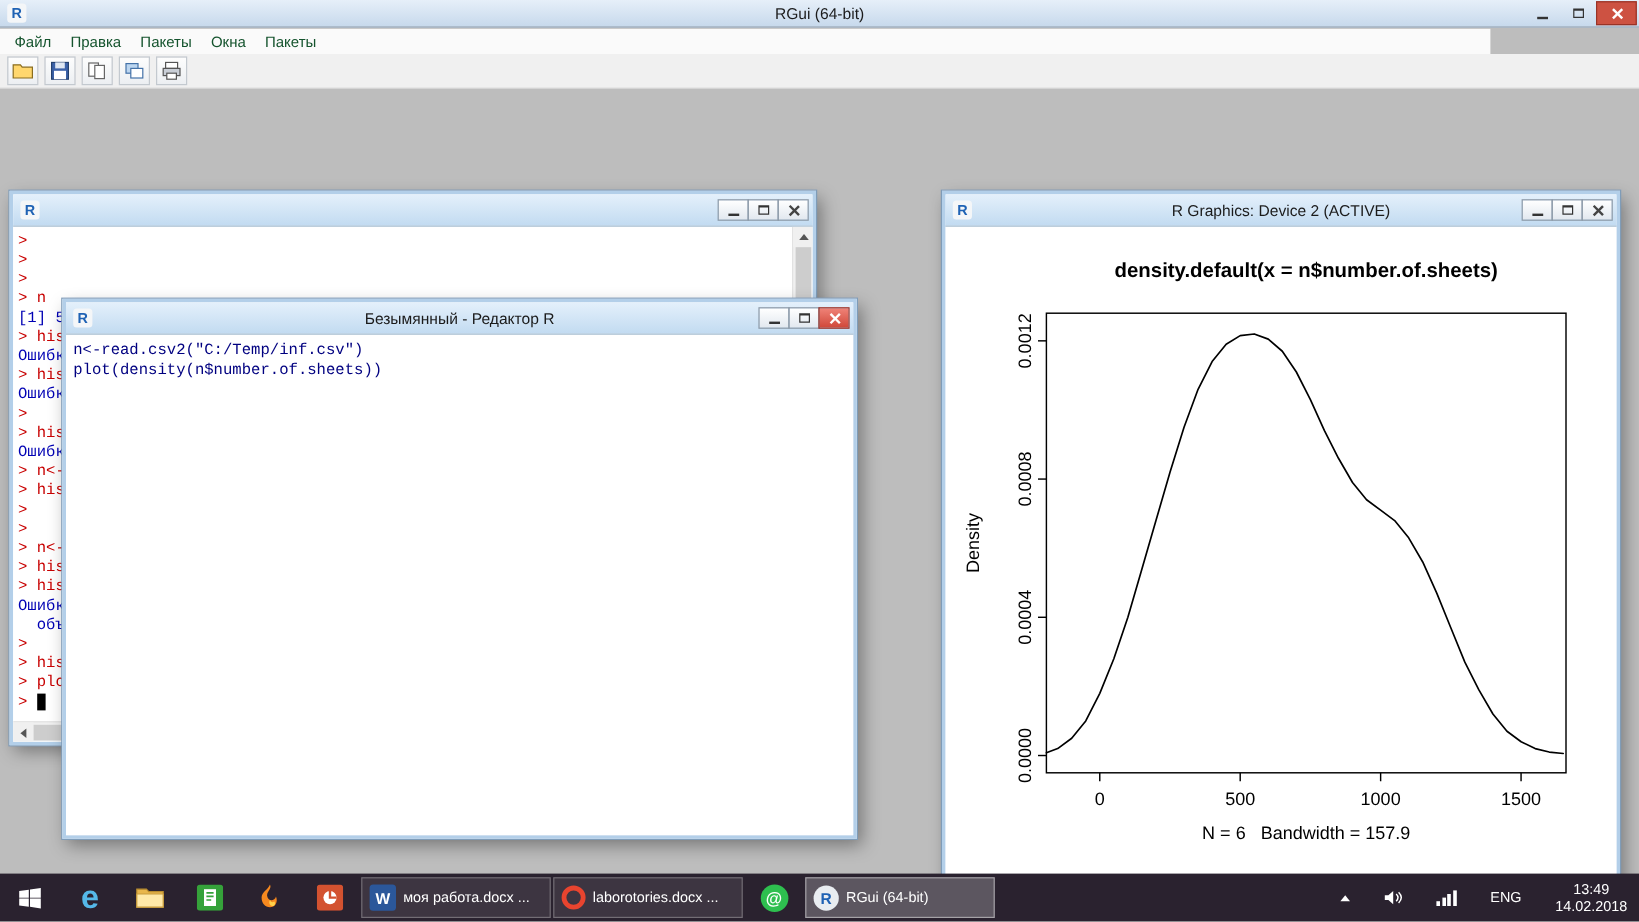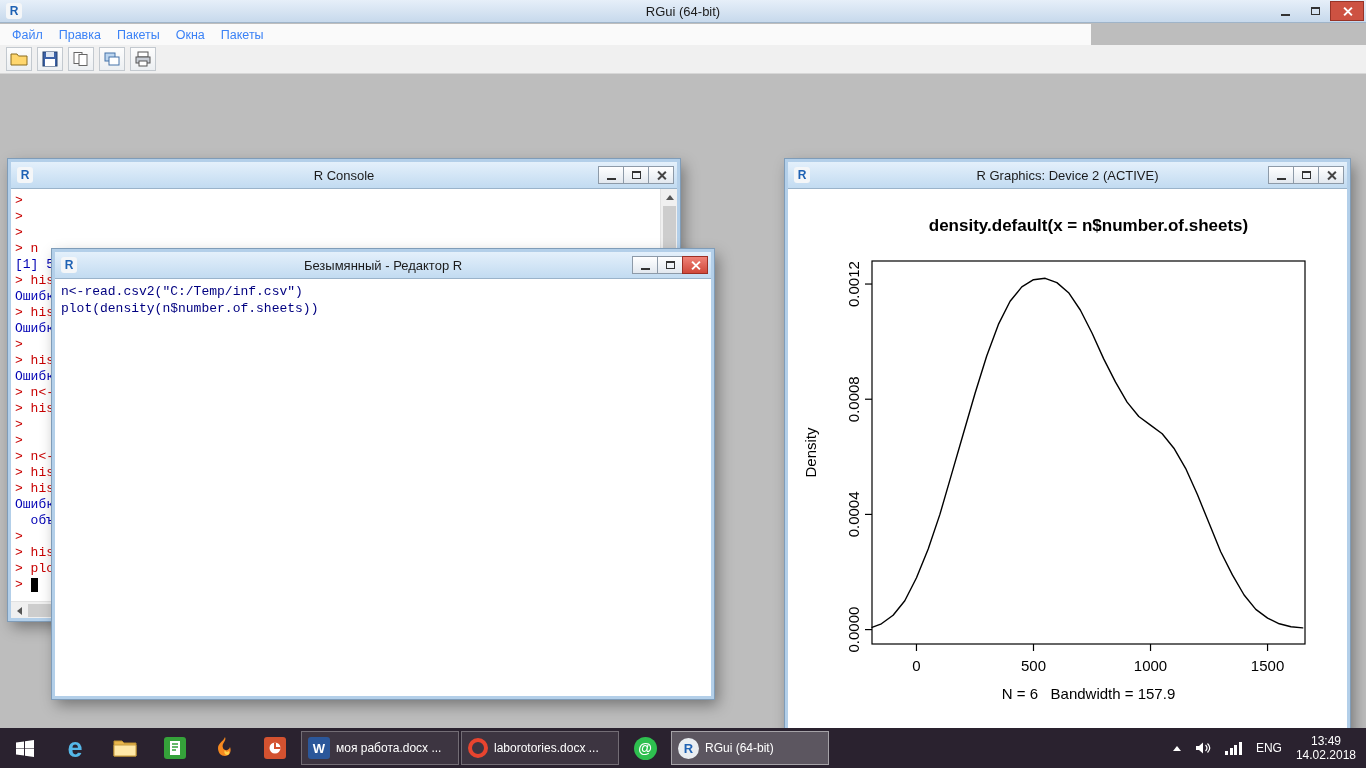--- a/index.html
+++ b/index.html
@@ -16,22 +16,22 @@
   .main-caps { position:absolute; right:2px; top:1px; display:flex; z-index:3; }
   .mainbtn { width:30px; height:20px; display:flex; align-items:center; justify-content:center; }
   .mainbtn.close { background:#cd5242; border:1px solid #983327; width:34px; }
   .g-min { width:9px; height:2px; background:#333; margin-top:8px; }
   .g-max { width:9px; height:8px; border:1px solid #333; border-top:2px solid #333; }
   .g-x { position:relative; width:11px; height:11px; }
   .g-x::before,.g-x::after { content:""; position:absolute; left:5px; top:0; width:1.6px; height:11px; background:#444; }
   .g-x::before { transform:rotate(45deg); } .g-x::after { transform:rotate(-45deg); }
   .close .g-x::before,.close .g-x::after,.close-red .g-x::before,.close-red .g-x::after { background:#fff; width:2px; }
 
-  .menubar { position:absolute; left:0; top:24px; width:1091px; height:21px; background:#fafafa;
-    display:flex; align-items:center; padding-left:4px; font-size:12.5px; color:#3b82f6; }
+  .menubar { position:absolute; left:0; top:24px; width:1242px; height:21px; background:#fafafa;
+    display:flex; align-items:center; padding-left:4px; font-size:12.5px; color:#14532d; }
   .menu-item { padding:2px 8px; }
 
   .toolbar { position:absolute; left:0; top:45px; width:1366px; height:29px; background:#f0f0f0;
     border-bottom:1px solid #d7d7d7; display:flex; align-items:center; padding-left:6px; gap:5px; }
   .toolbtn { width:26px; height:24px; border:1px solid #c3c9cf; background:linear-gradient(#fdfdfd,#eceff2);
     display:flex; align-items:center; justify-content:center; }
 
   .mdi { position:absolute; left:0; top:74px; width:1366px; height:654px; background:#bdbdbd; }
 
   
@@ -88,21 +88,21 @@
   .gap { margin-left:42px; }
   .tb-spacer { flex:1; }
   .ie-e { color:#55b8e8; font-size:27px; font-weight:bold; line-height:1; }
   .word-ic { width:22px; height:22px; background:#2b579a; border-radius:3px; color:#fff; font-weight:bold;
     font-size:13px; display:flex; align-items:center; justify-content:center; flex:0 0 auto; }
   .opera-ic { width:20px; height:20px; border-radius:50%; border:4px solid #e8442f; flex:0 0 auto; }
   .mail-ic { width:23px; height:23px; border-radius:50%; background:#2ebf4f; color:#fff; font-weight:bold;
     font-size:14px; display:flex; align-items:center; justify-content:center; }
   .r-ic { width:21px; height:21px; border-radius:50%; background:#e9edf1; color:#1f62b4; font-weight:bold;
     font-size:13px; display:flex; align-items:center; justify-content:center; flex:0 0 auto; }
-  .tray { display:flex; align-items:center; gap:14px; padding-right:10px; }
+  .tray { display:flex; align-items:center; gap:28px; padding-right:10px; }
   .tray-lang { color:#fff; font-size:12px; }
   .tray-clock { color:#fff; font-size:12px; line-height:14px; text-align:center; }
   .net-bars { display:flex; align-items:flex-end; gap:1.5px; }
   .net-bars span { width:3px; background:#fff; display:block; }
 </style>
 </head>
 <body>
 
 <div class="main-titlebar">
   <span class="badge">R</span>
@@ -160,21 +160,20 @@
         <rect x="5" y="10" width="8" height="5" fill="#fff" stroke="#555"></rect>
       </svg>
   </div>
 </div>
 
 <div class="mdi">
 
   <div class="win" id="console-win">
     <div class="child-titlebar">
       <span class="badge">R</span>
-      <span class="child-title">R Console</span>
       <div class="capbtns">
         <div class="capbtn">
             <span class="g-min"></span>
           </div>
         <div class="capbtn">
             <span class="g-max"></span>
           </div>
         <div class="capbtn">
             <span class="g-x"></span>
           </div>

